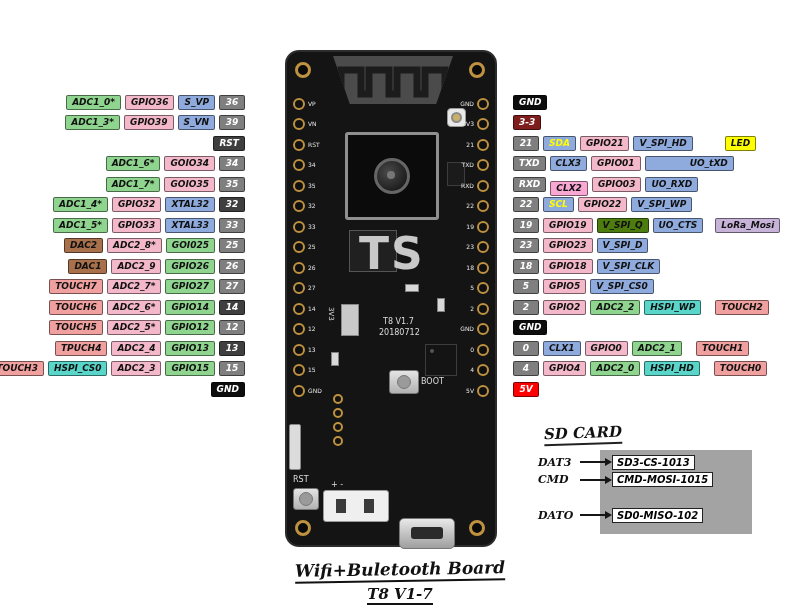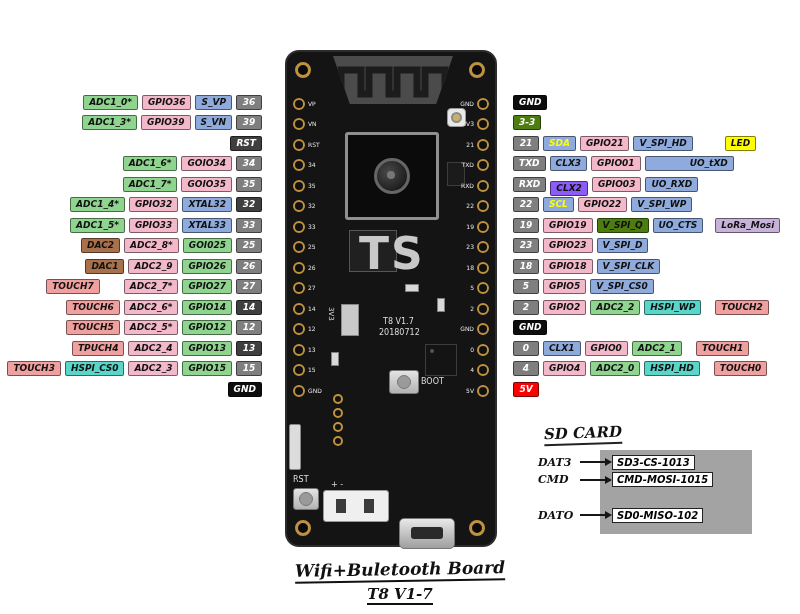--- a/index.html
+++ b/index.html
@@ -3,21 +3,21 @@
 <meta charset="utf-8">
 <style>
   html,body { margin:0; padding:0; background:#ffffff; }
   #stage { position:relative; width:800px; height:614px; background:#ffffff; overflow:hidden;
            font-family:"DejaVu Sans", sans-serif; }
 
   
   #left-rows  { position:absolute; left:0;   top:0; width:263px; height:420px; }
   #right-rows { position:absolute; left:513px; top:0; width:287px; height:420px; }
   .pin-row { position:absolute; height:16px; display:flex; gap:4px; align-items:center; }
-  .pin-row.left  { right:1px; justify-content:flex-end; }
+  .pin-row.left  { right:18px; justify-content:flex-end; }
   .pin-row.right { left:0; }
   .chip { display:inline-flex; align-items:center; justify-content:center;
           height:15px; min-width:26px; padding:0 5px; box-sizing:border-box;
           border:1px solid rgba(0,0,0,.5); border-radius:2px;
           font:italic bold 9px/1 "DejaVu Sans", sans-serif; white-space:nowrap; }
 
   
   #board { position:absolute; left:285px; top:50px; width:212px; height:497px;
            background:#141414; border:2px solid #2c2c2c; border-radius:14px; box-sizing:border-box; }
   .antenna { position:absolute; left:46px; top:4px; width:120px; height:48px;
@@ -156,21 +156,21 @@
         <span class="chip" style="background: rgb(127, 127, 127); color: rgb(255, 255, 255);">25</span>
       </div>
       <div class="pin-row left" style="top: 258px; margin-left: 34px;">
         <span class="chip" style="background: rgb(169, 113, 75); color: rgb(17, 17, 17);">DAC1</span>
         <span class="chip" style="background: rgb(243, 185, 202); color: rgb(17, 17, 17);">ADC2_9</span>
         <span class="chip" style="background: rgb(143, 212, 143); color: rgb(17, 17, 17);">GPIO26</span>
         <span class="chip" style="background: rgb(127, 127, 127); color: rgb(255, 255, 255);">26</span>
       </div>
       <div class="pin-row left" style="top: 278.5px;">
         <span class="chip" style="background: rgb(240, 160, 158); color: rgb(17, 17, 17);">TOUCH7</span>
-        <span class="chip" style="background: rgb(243, 185, 202); color: rgb(17, 17, 17); margin-left: 20px;">ADC2_7*</span>
+        <span class="chip" style="background: rgb(243, 185, 202); color: rgb(17, 17, 17);">ADC2_7*</span>
         <span class="chip" style="background: rgb(143, 212, 143); color: rgb(17, 17, 17);">GPIO27</span>
         <span class="chip" style="background: rgb(127, 127, 127); color: rgb(255, 255, 255);">27</span>
       </div>
       <div class="pin-row left" style="top: 299px;">
         <span class="chip" style="background: rgb(240, 160, 158); color: rgb(17, 17, 17);">TOUCH6</span>
         <span class="chip" style="background: rgb(243, 185, 202); color: rgb(17, 17, 17);">ADC2_6*</span>
         <span class="chip" style="background: rgb(143, 212, 143); color: rgb(17, 17, 17);">GPIO14</span>
         <span class="chip" style="background: rgb(63, 63, 63); color: rgb(255, 255, 255);">14</span>
       </div>
       <div class="pin-row left" style="top: 319.5px;">
@@ -194,38 +194,38 @@
       </div>
       <div class="pin-row left" style="top: 381px;">
         <span class="chip" style="background: rgb(13, 13, 13); color: rgb(255, 255, 255);">GND</span>
       </div>
     </div>
   <div id="right-rows">
       <div class="pin-row right" style="top: 94px;">
         <span class="chip" style="background: rgb(13, 13, 13); color: rgb(255, 255, 255);">GND</span>
       </div>
       <div class="pin-row right" style="top: 114.5px;">
-        <span class="chip" style="background: #4d7c0f; color: rgb(255, 255, 255); text-align: center;">3-3</span>
+        <span class="chip" style="background: #7f1d1d; color: rgb(255, 255, 255); text-align: center;">3-3</span>
       </div>
       <div class="pin-row right" style="top: 135px;">
         <span class="chip" style="background: rgb(127, 127, 127); color: rgb(255, 255, 255);">21</span>
         <span class="chip" style="background: rgb(143, 170, 220); color: rgb(255, 255, 0);">SDA</span>
         <span class="chip" style="background: rgb(243, 185, 202); color: rgb(17, 17, 17);">GPIO21</span>
         <span class="chip" style="background: rgb(143, 170, 220); color: rgb(17, 17, 17);">V_SPI_HD</span>
         <span class="chip" style="background: rgb(255, 255, 0); color: rgb(17, 17, 17); margin-left: 28px;">LED</span>
       </div>
       <div class="pin-row right" style="top: 155.5px;">
         <span class="chip" style="background: rgb(127, 127, 127); color: rgb(255, 255, 255);">TXD</span>
         <span class="chip" style="background: rgb(143, 170, 220); color: rgb(17, 17, 17);">CLX3</span>
         <span class="chip" style="background: rgb(243, 185, 202); color: rgb(17, 17, 17);">GPIO01</span>
         <span class="chip" style="background: rgb(143, 170, 220); color: rgb(17, 17, 17); padding-left: 44px;">UO_tXD</span>
       </div>
       <div class="pin-row right" style="top: 176px;">
         <span class="chip" style="background: rgb(127, 127, 127); color: rgb(255, 255, 255);">RXD</span>
-        <span class="chip" style="background: #8b5cf6; color: rgb(17, 17, 17); margin-top: 9px;">CLX2</span>
+        <span class="chip" style="background: #f9a8d4; color: rgb(17, 17, 17); margin-top: 9px;">CLX2</span>
         <span class="chip" style="background: rgb(243, 185, 202); color: rgb(17, 17, 17);">GPIO03</span>
         <span class="chip" style="background: rgb(143, 170, 220); color: rgb(17, 17, 17);">UO_RXD</span>
       </div>
       <div class="pin-row right" style="top: 196.5px;">
         <span class="chip" style="background: rgb(127, 127, 127); color: rgb(255, 255, 255);">22</span>
         <span class="chip" style="background: rgb(143, 170, 220); color: rgb(255, 255, 0);">SCL</span>
         <span class="chip" style="background: rgb(243, 185, 202); color: rgb(17, 17, 17);">GPIO22</span>
         <span class="chip" style="background: rgb(143, 170, 220); color: rgb(17, 17, 17);">V_SPI_WP</span>
       </div>
       <div class="pin-row right" style="top: 217px;">

